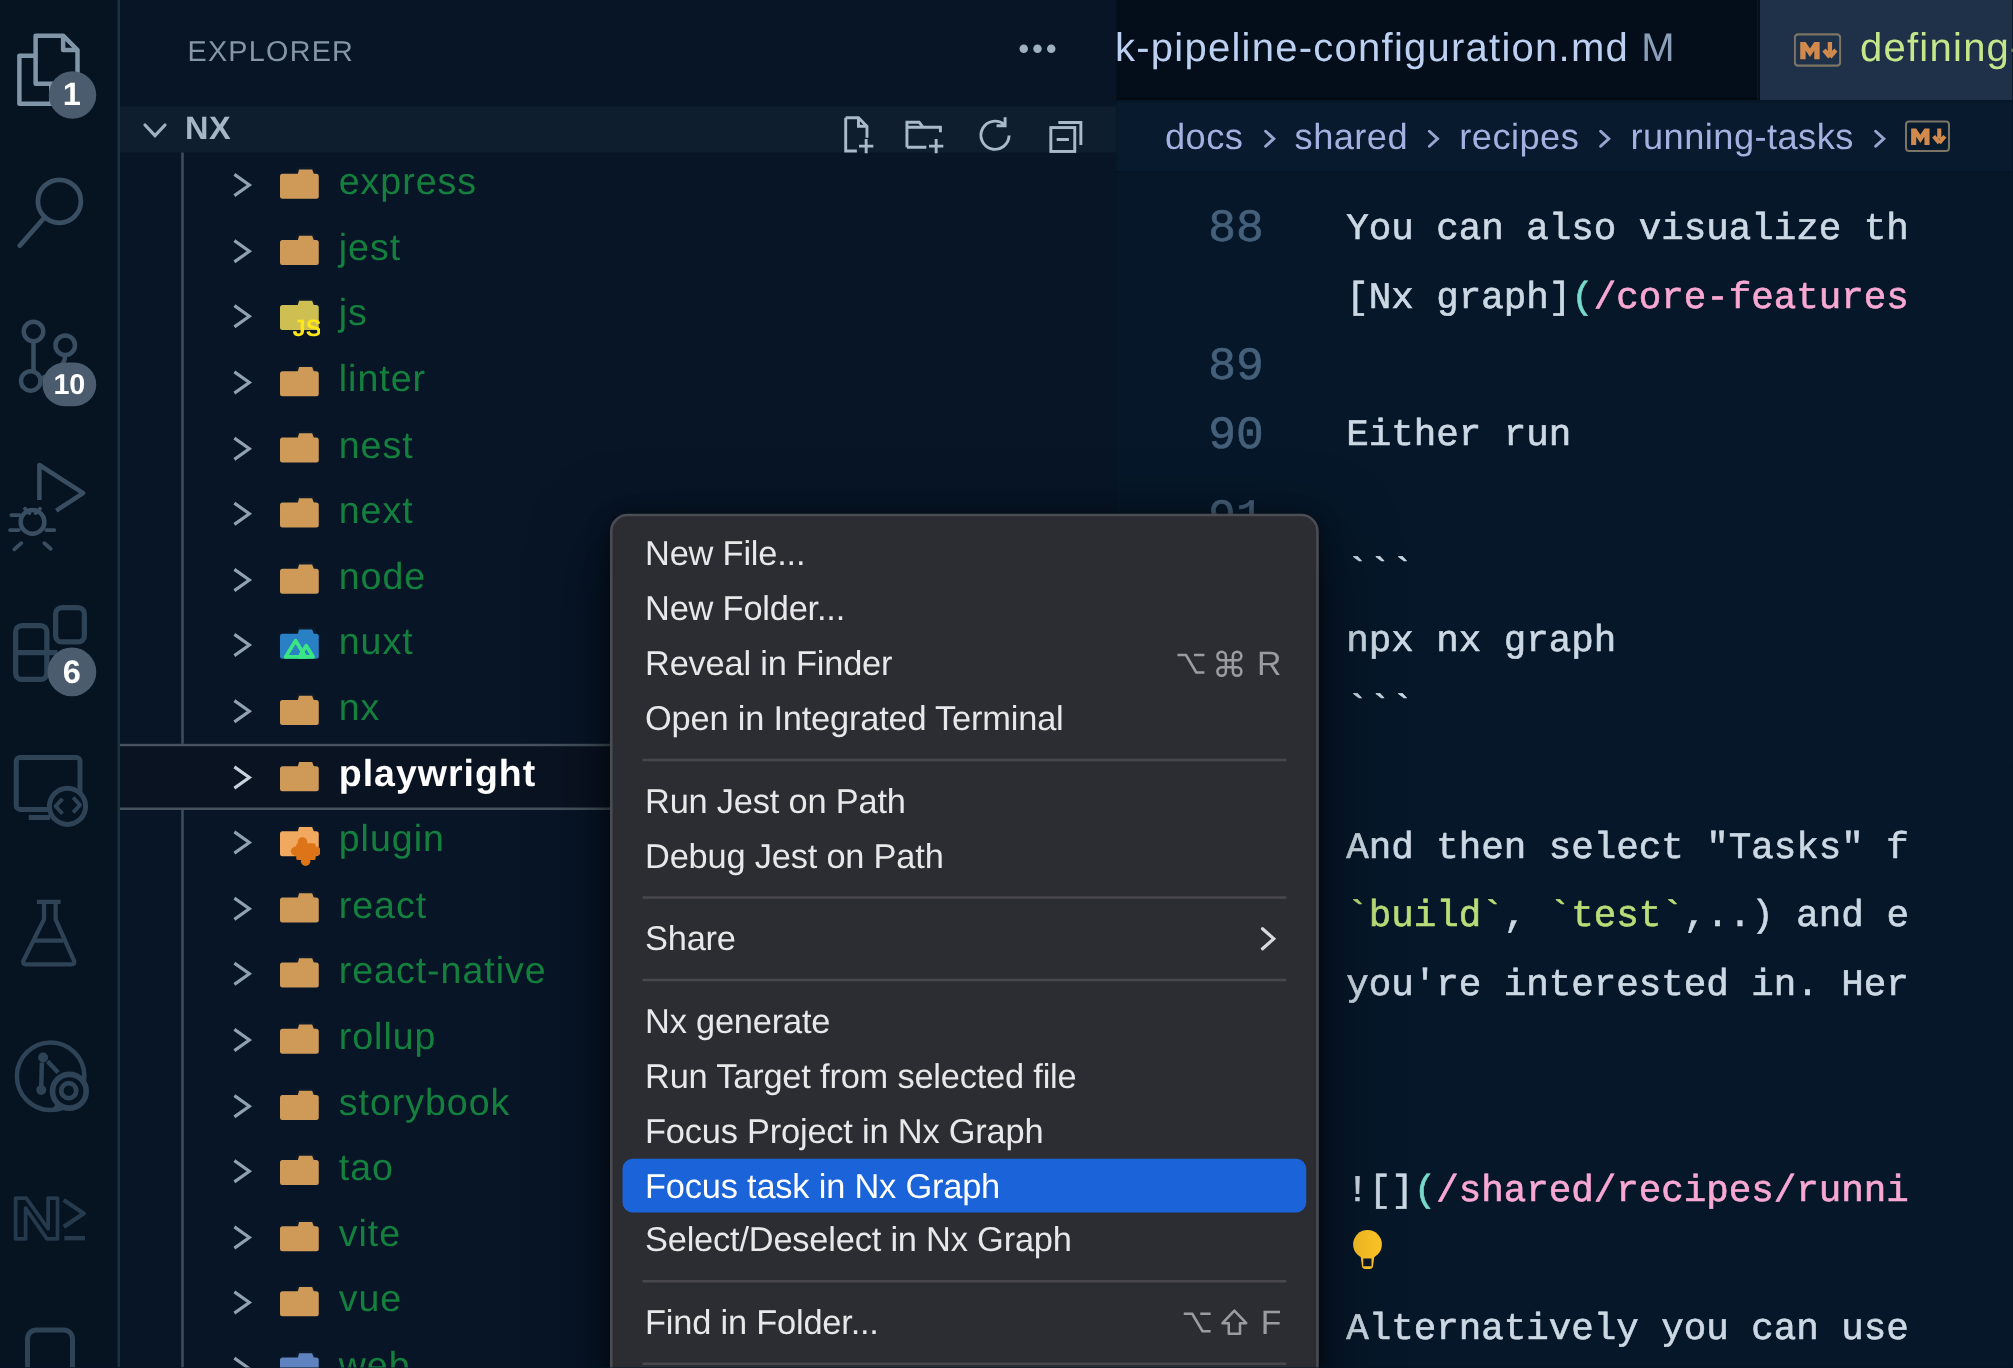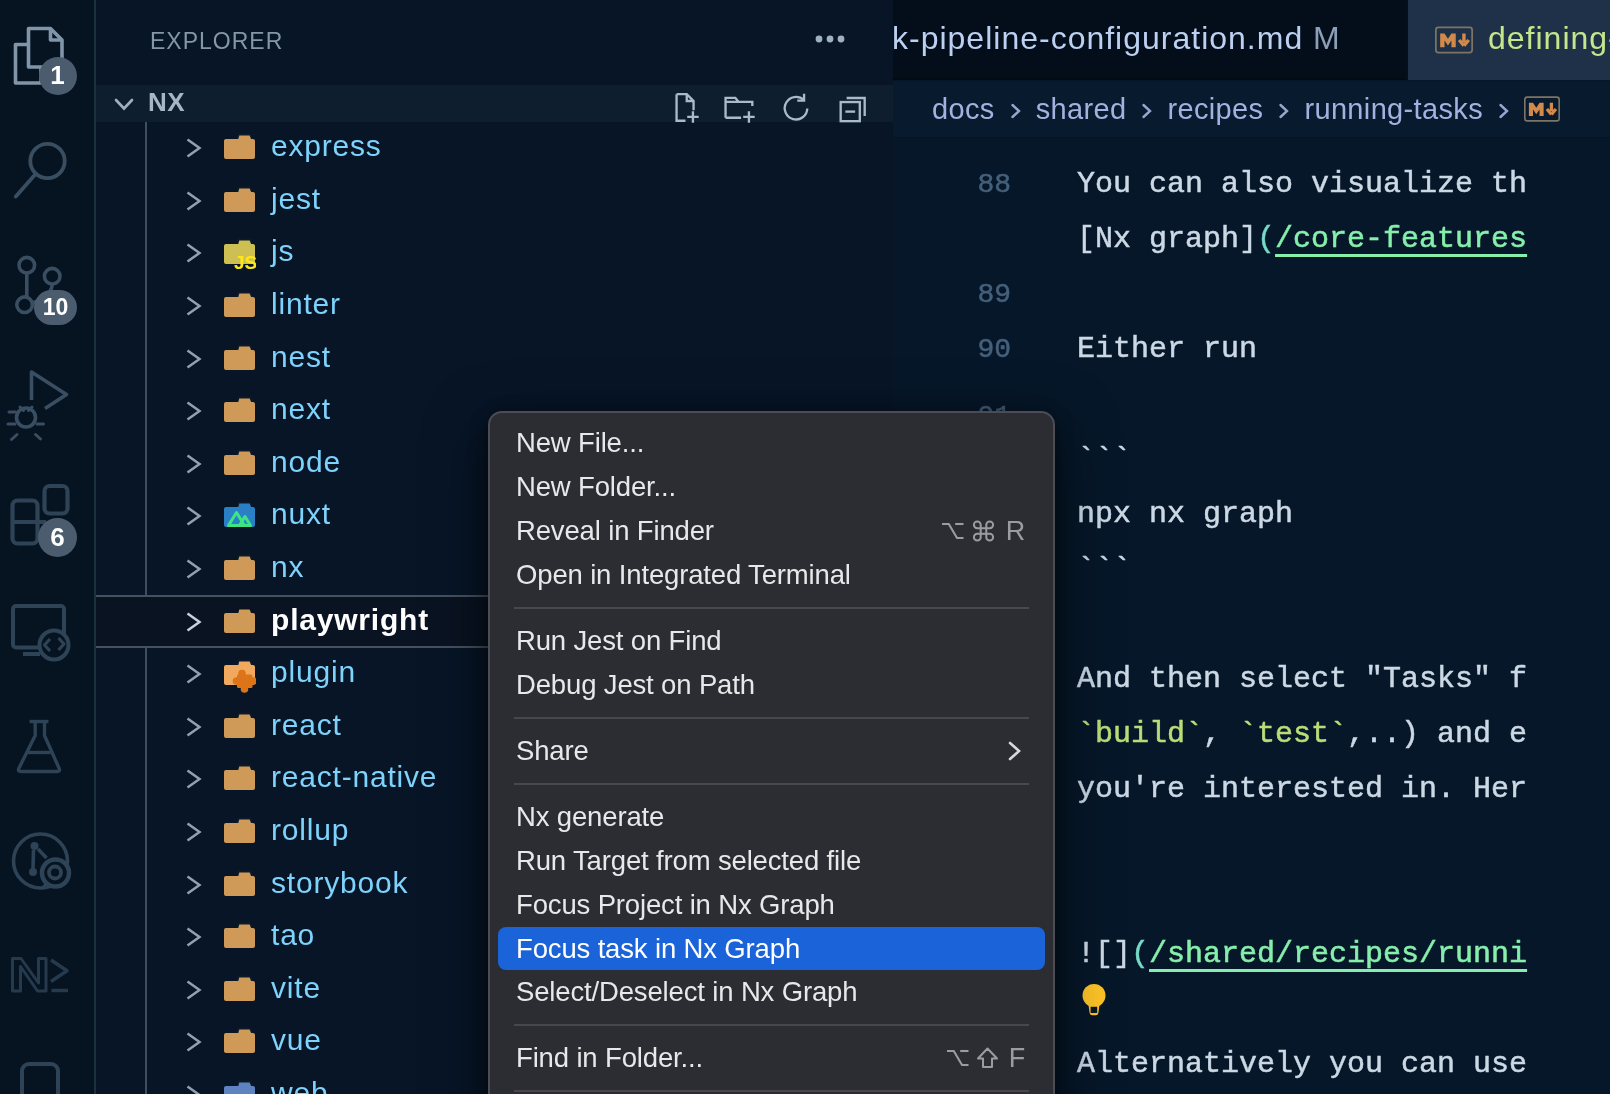--- a/index.html
+++ b/index.html
@@ -18,43 +18,43 @@
   #expl-title { position:absolute; left:54px; top:28px; font-size:23px; letter-spacing:1px; color:#8496a8; }
   #nxrow { position:absolute; left:0; top:85px; width:797px; height:37px; background:#0e1e2e; }
   #nxrow .chev { position:absolute; left:14px; top:5px; }
   #nxrow .label { position:absolute; left:52px; top:2px; font-size:26px; font-weight:700; color:#a5b6c6; letter-spacing:0.5px; }
   .hicon { position:absolute; top:6px; width:34px; height:34px; }
 
   #tree { position:absolute; left:0; top:122px; width:797px; height:972px; }
   .trow { position:absolute; left:0; width:797px; height:52.6px; display:flex; align-items:center; }
   .trow .chev { margin-left:89px; flex:none; }
   .trow .ficon { margin-left:12px; flex:none; width:33px; height:34px; position:relative; }
-  .trow .lbl { margin-left:15px; font-size:30px; letter-spacing:0.8px; color:#7dd3fc; white-space:pre; position:relative; top:-2px; }
+  .trow .lbl { margin-left:15px; font-size:30px; letter-spacing:0.8px; color:#15803d; white-space:pre; position:relative; top:-2px; }
   #guide { position:absolute; left:49px; top:122px; width:2px; height:972px; background:#3d4f5c; }
   .selrow { background:#0a1322; border-top:2px solid #45525e; border-bottom:2px solid #45525e; }
   .selrow .lbl { color:#ffffff; font-weight:700; }
 
   
   #editor { left:893px; top:0; width:717px; height:1094px; background:#061729; }
   #tabstrip { position:absolute; left:0; top:0; width:717px; height:80px; background:#040e1a; border-bottom:2px solid #030a12; }
   #tab1text { position:absolute; left:-18px; top:20px; font-size:32px; letter-spacing:1px; color:#bcd0f2; white-space:pre; }
   #tab1text .gitm { color:#8b9fb8; }
   #tab2 { position:absolute; left:513px; top:0; width:204px; height:80px; background:#1e3148; border-left:2px solid #071019; }
   #tab2 .mdicon { position:absolute; left:27px; top:26px; }
   #tab2 .t2lbl { position:absolute; left:80px; top:20px; font-size:32px; letter-spacing:1px; color:#c6e68c; white-space:pre; }
   #breadbar { position:absolute; left:0; top:82px; width:717px; height:56px; background:#081a2e; border-bottom:1px solid #051322; }
   #breadbar .bc { position:absolute; top:11px; left:39px; font-size:29px; letter-spacing:0.35px; color:#a4b1e0; white-space:pre; }
   #breadbar .mdicon2 { position:relative; top:3px; display:inline-block; }
 
   #code { position:absolute; left:0; top:0; width:717px; height:1094px; }
   .cl { position:absolute; left:184px; font-family:"Liberation Mono", monospace; font-size:30px;
         line-height:55px; height:55px; color:#ccd9e5; white-space:pre; -webkit-text-stroke:0.5px; }
-  .ln { position:absolute; font-family:"Liberation Mono", monospace; font-size:28px; line-height:55px;
+  .ln { position:absolute; font-family:"Liberation Mono", monospace; font-size:37px; line-height:55px;
         color:#45607a; width:118px; text-align:right; left:0; -webkit-text-stroke:0.5px; }
-  .pink { color:#86efac; text-decoration:underline; text-underline-offset:7px; text-decoration-thickness:3px; }
+  .pink { color:#f9a8d4; text-underline-offset:7px; text-decoration-thickness:3px; }
   .teal { color:#76dbc8; }
   .grn  { color:#bbdd78; }
 
   
   #menu { left:488px; top:411px; width:567px; height:720px; background:#2c2c33;
      border:2px solid #4c4c54; border-radius:14px;
      box-shadow: 0 18px 60px rgba(0,0,0,0.55), 0 4px 18px rgba(0,0,0,0.45); padding-top:8px; }
   .mi { position:relative; height:44px; display:flex; align-items:center; padding:0 28px 0 26px;
         font-size:27.5px; letter-spacing:-0.15px; color:#e8e8ea; }
   .mi .txt { white-space:pre; }
@@ -446,21 +446,21 @@
             <rect x="9.2" y="9.2" width="5.6" height="5.6"></rect>
           </svg>
           <span style="margin-left:4px">R</span>
         </span>
       </div>
     <div class="mi">
         <span class="txt">Open in Integrated Terminal</span>
       </div>
     <div class="msep"></div>
     <div class="mi">
-        <span class="txt">Run Jest on Find</span>
+        <span class="txt">Run Jest on Path</span>
       </div>
     <div class="mi">
         <span class="txt">Debug Jest on Path</span>
       </div>
     <div class="msep"></div>
     <div class="mi">
         <span class="txt">Share</span>
         <svg class="arrow" width="22" height="30" viewBox="0 0 22 30" style="margin-left:auto">
           <path d="M7 7 L16 15 L7 23" stroke="#d8d8dc" stroke-width="2.6" fill="none" stroke-linecap="round"></path>
         </svg>

